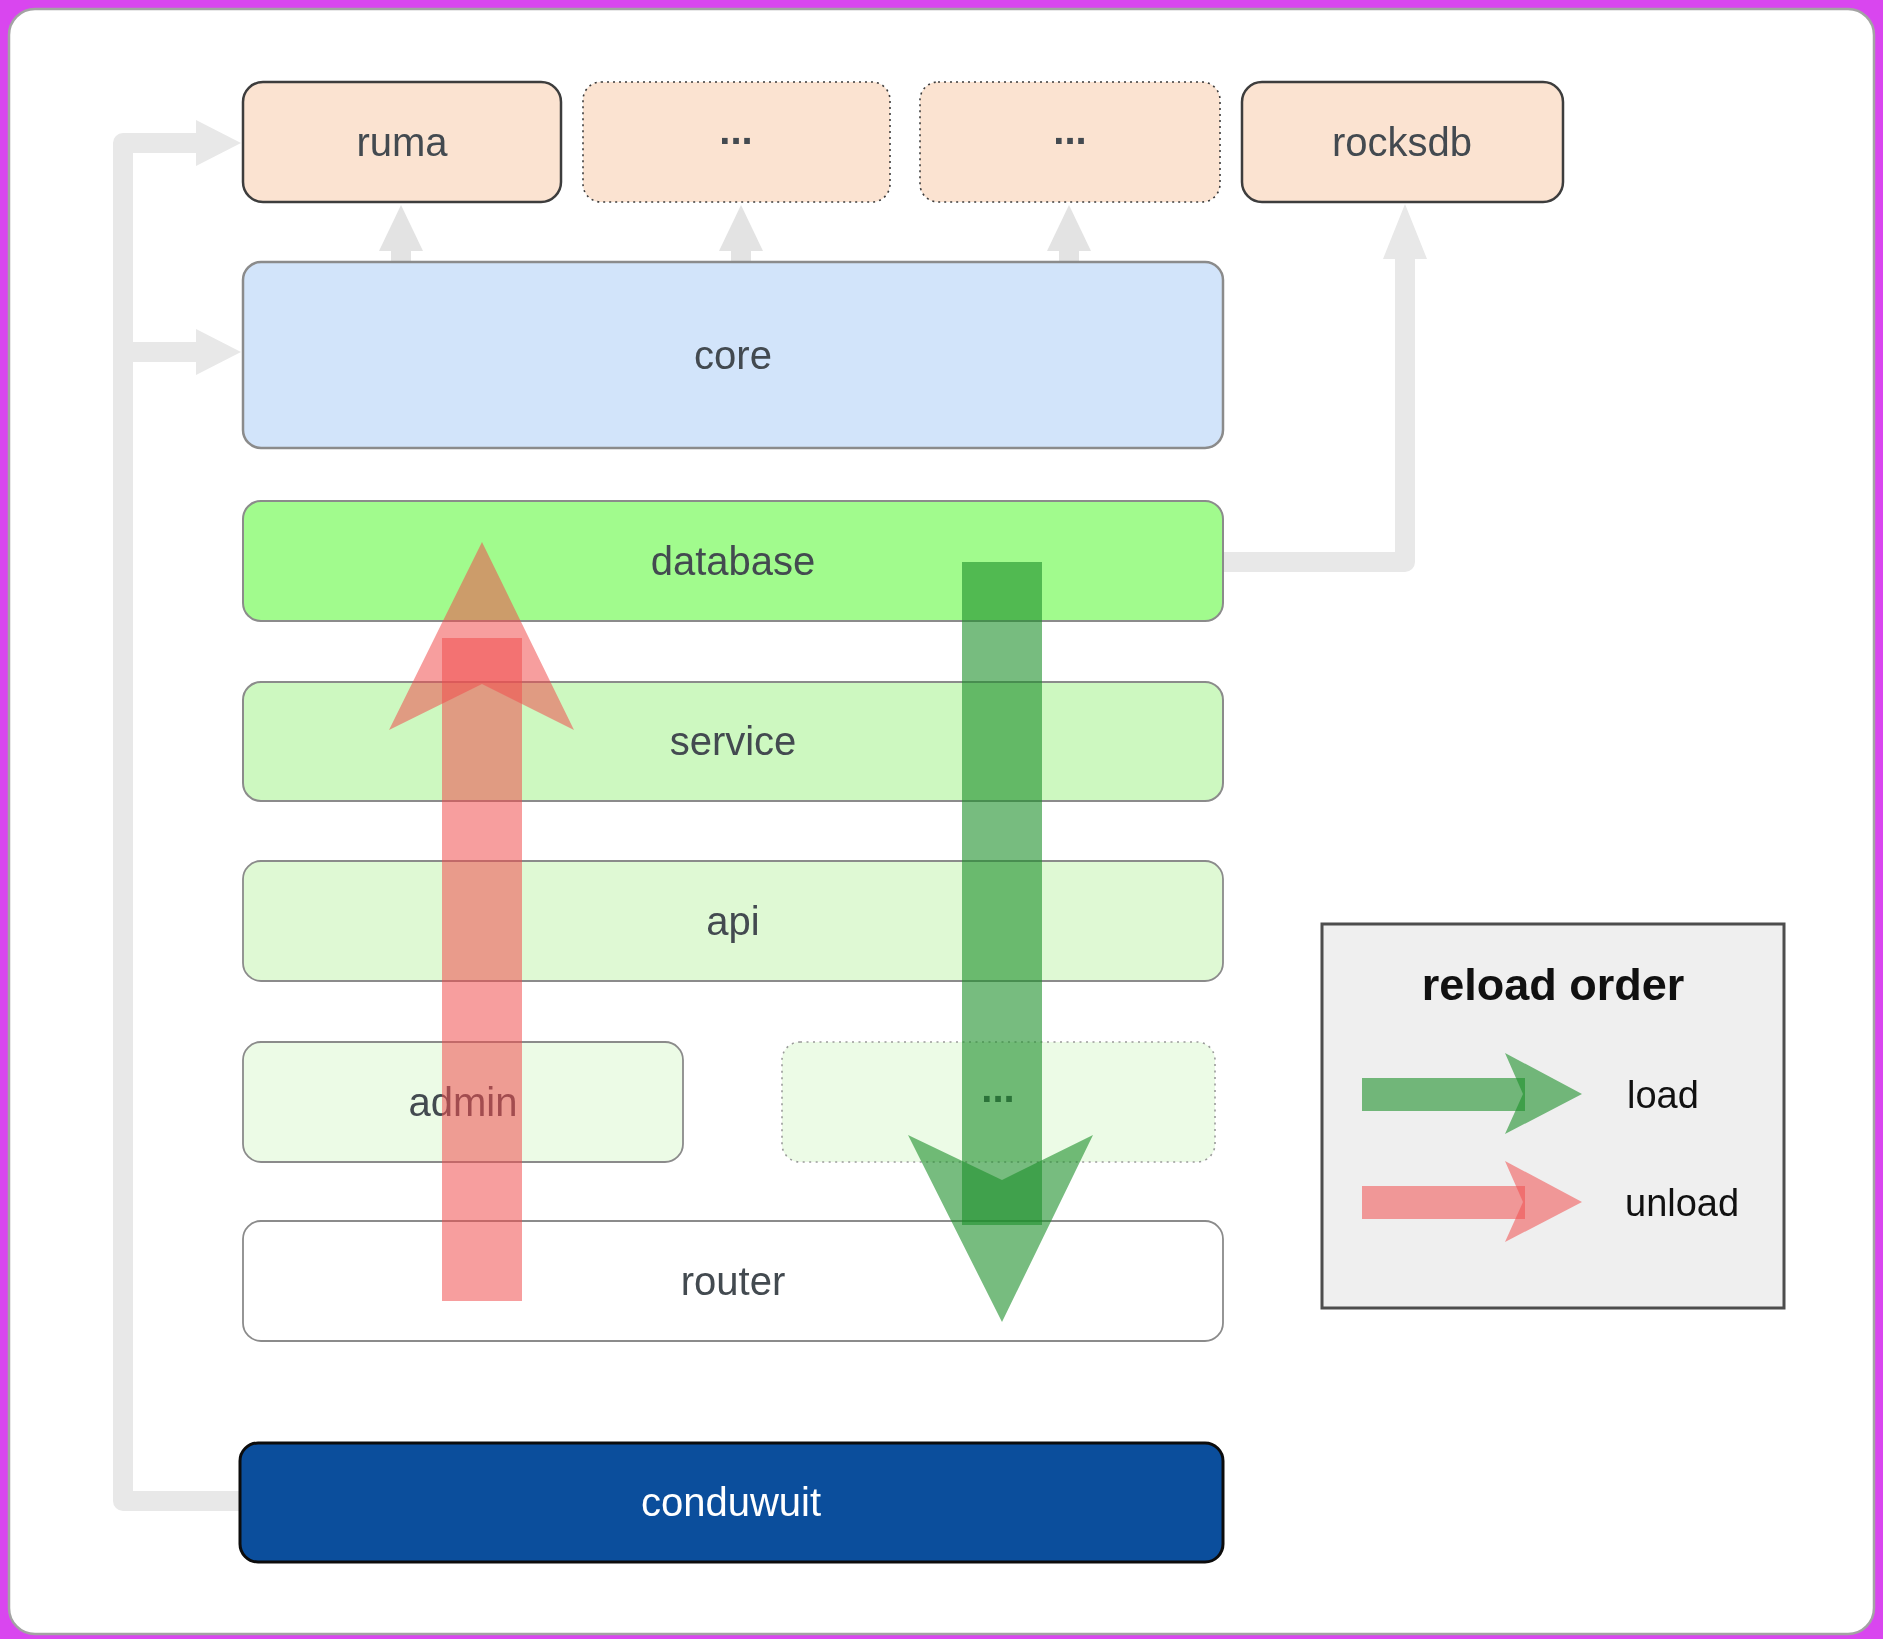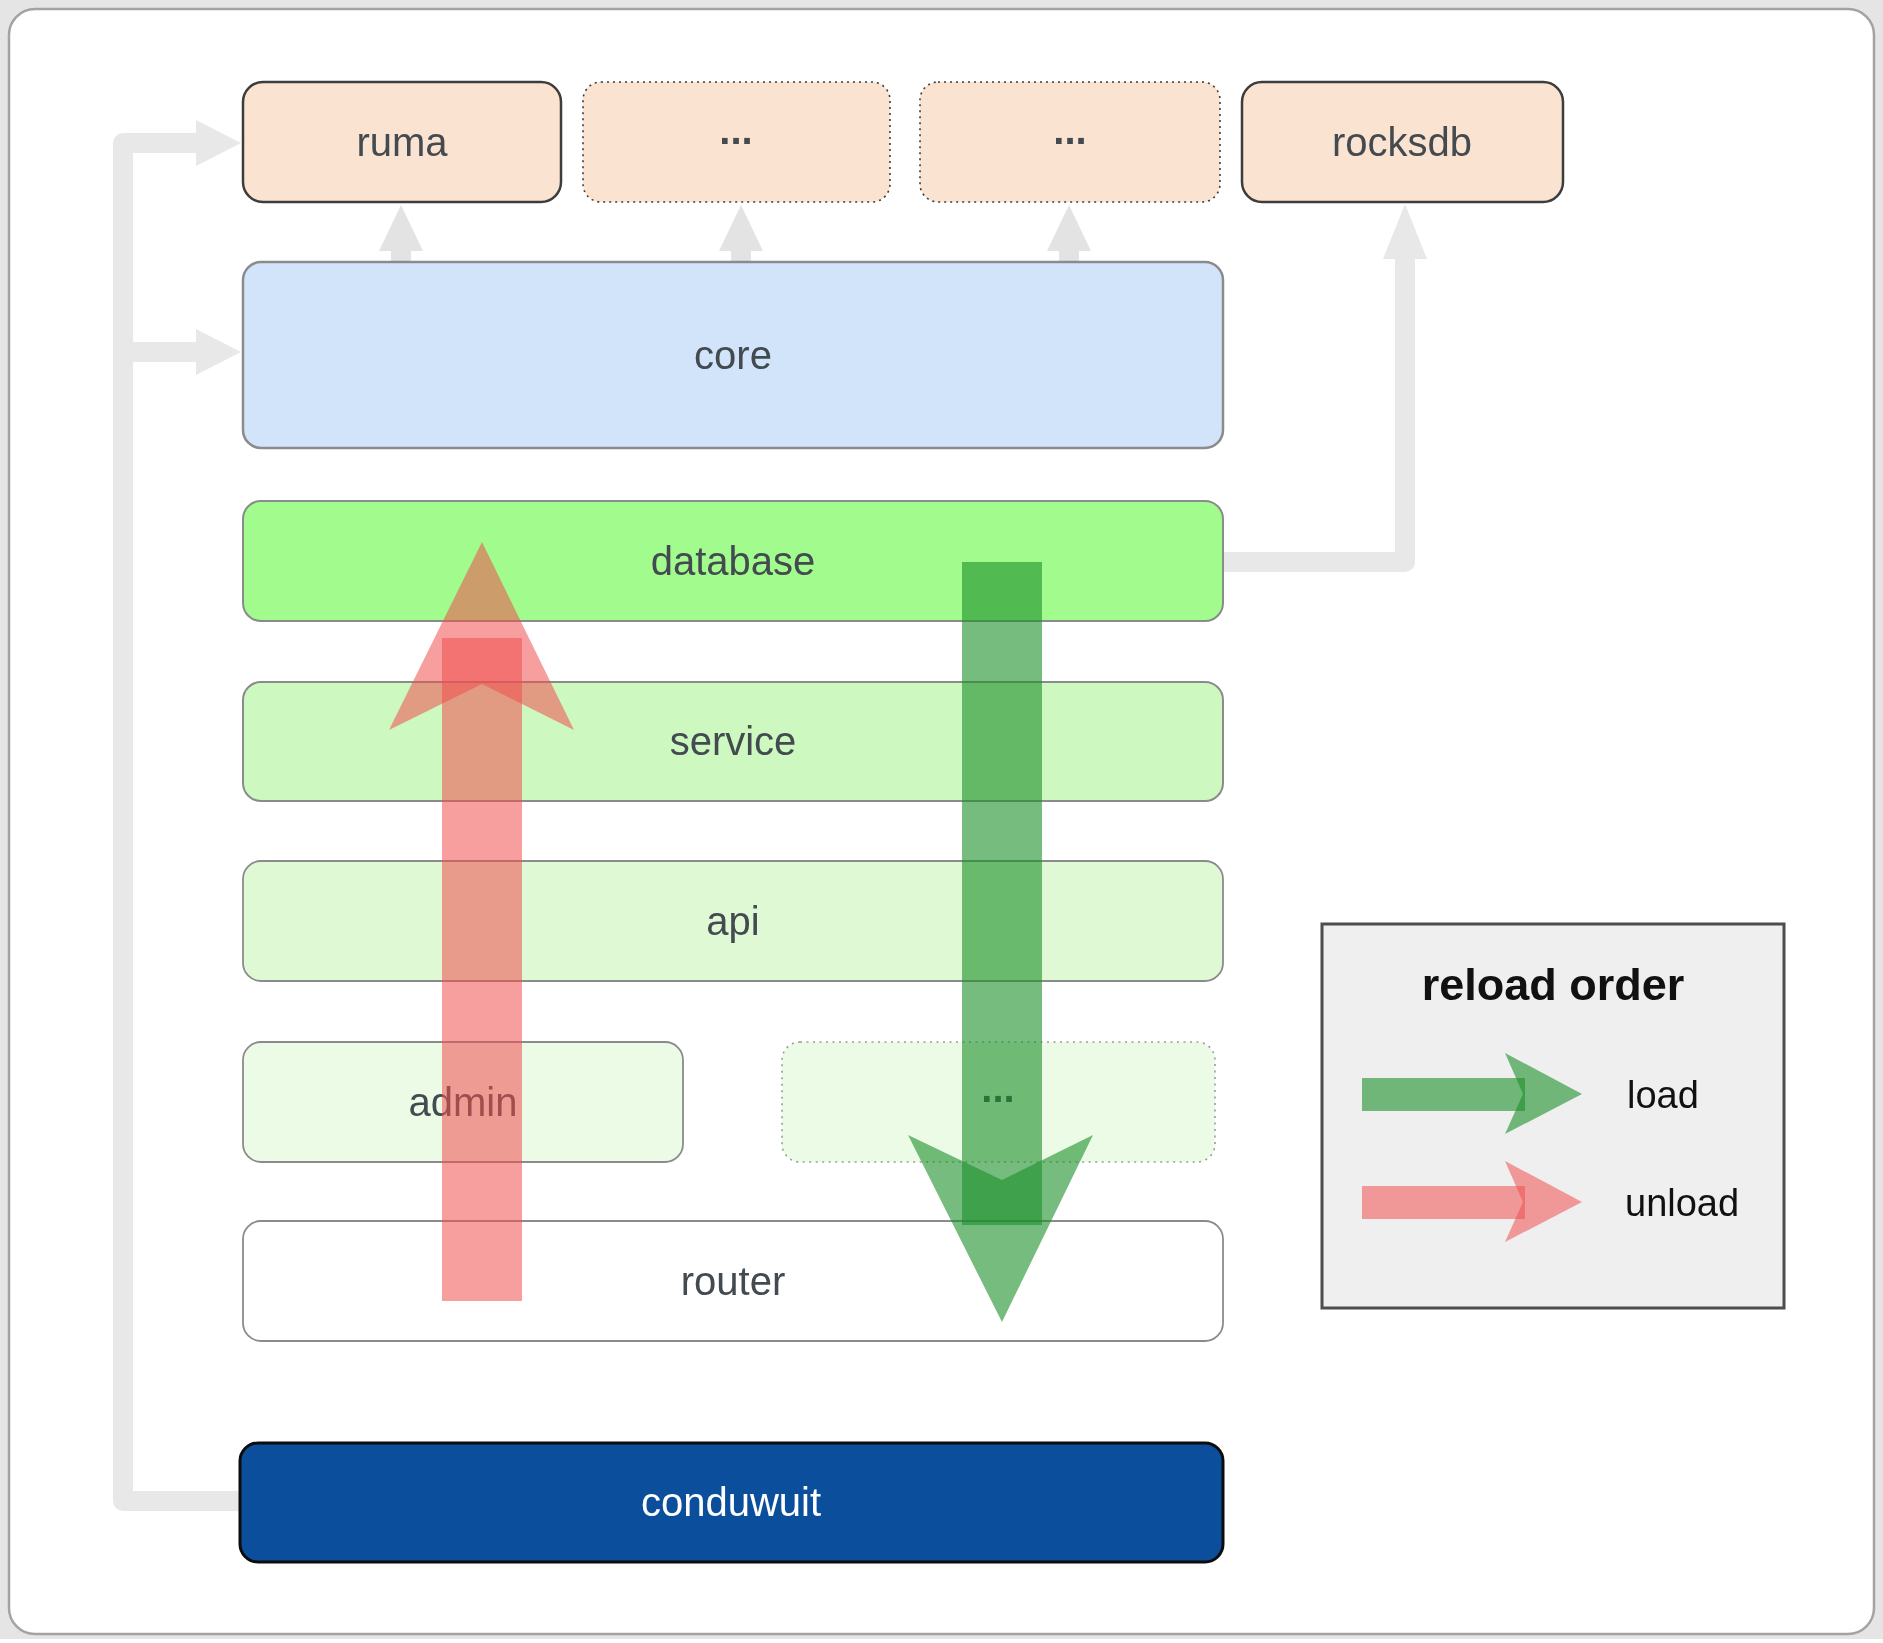--- a/index.html
+++ b/index.html
@@ -1,16 +1,16 @@
 <!DOCTYPE html>
 <html><head>
 <meta charset="utf-8">
 <style>
   html,body{margin:0;padding:0;background:#ffffff;}
-  .stage{position:relative;width:1883px;height:1639px;background:#e5e5e5;}
+  .stage{position:relative;width:1883px;height:1639px;background:#d946ef;}
   svg{display:block;width:1883px;height:1643px;}
   text{font-family:"Liberation Sans","DejaVu Sans",sans-serif;}
   .node-label{font-size:40px;font-weight:400;fill:#434a50;}
   .node-label-dots{font-size:40px;font-weight:700;fill:#434a50;}
   .node-label-white{font-size:40px;font-weight:400;fill:#ffffff;}
   .legend-title{font-size:45px;font-weight:600;fill:#111111;}
   .legend-label{font-size:38px;font-weight:400;fill:#111111;}
   .mid{text-anchor:middle;dominant-baseline:central;}
 </style>
 </head>

